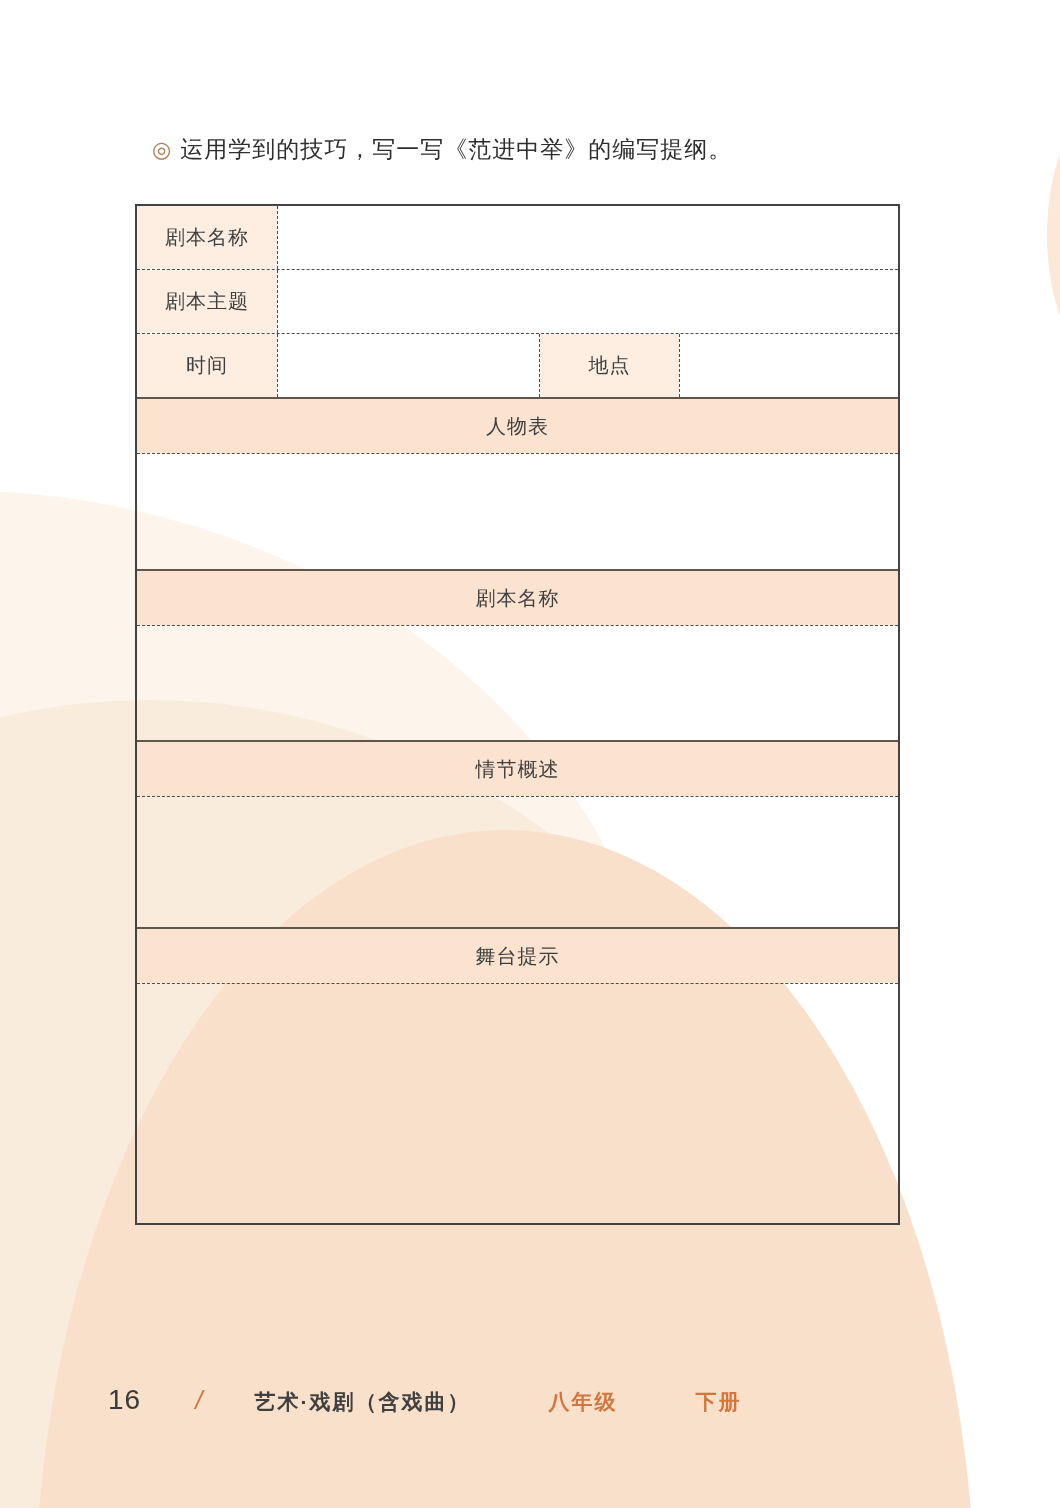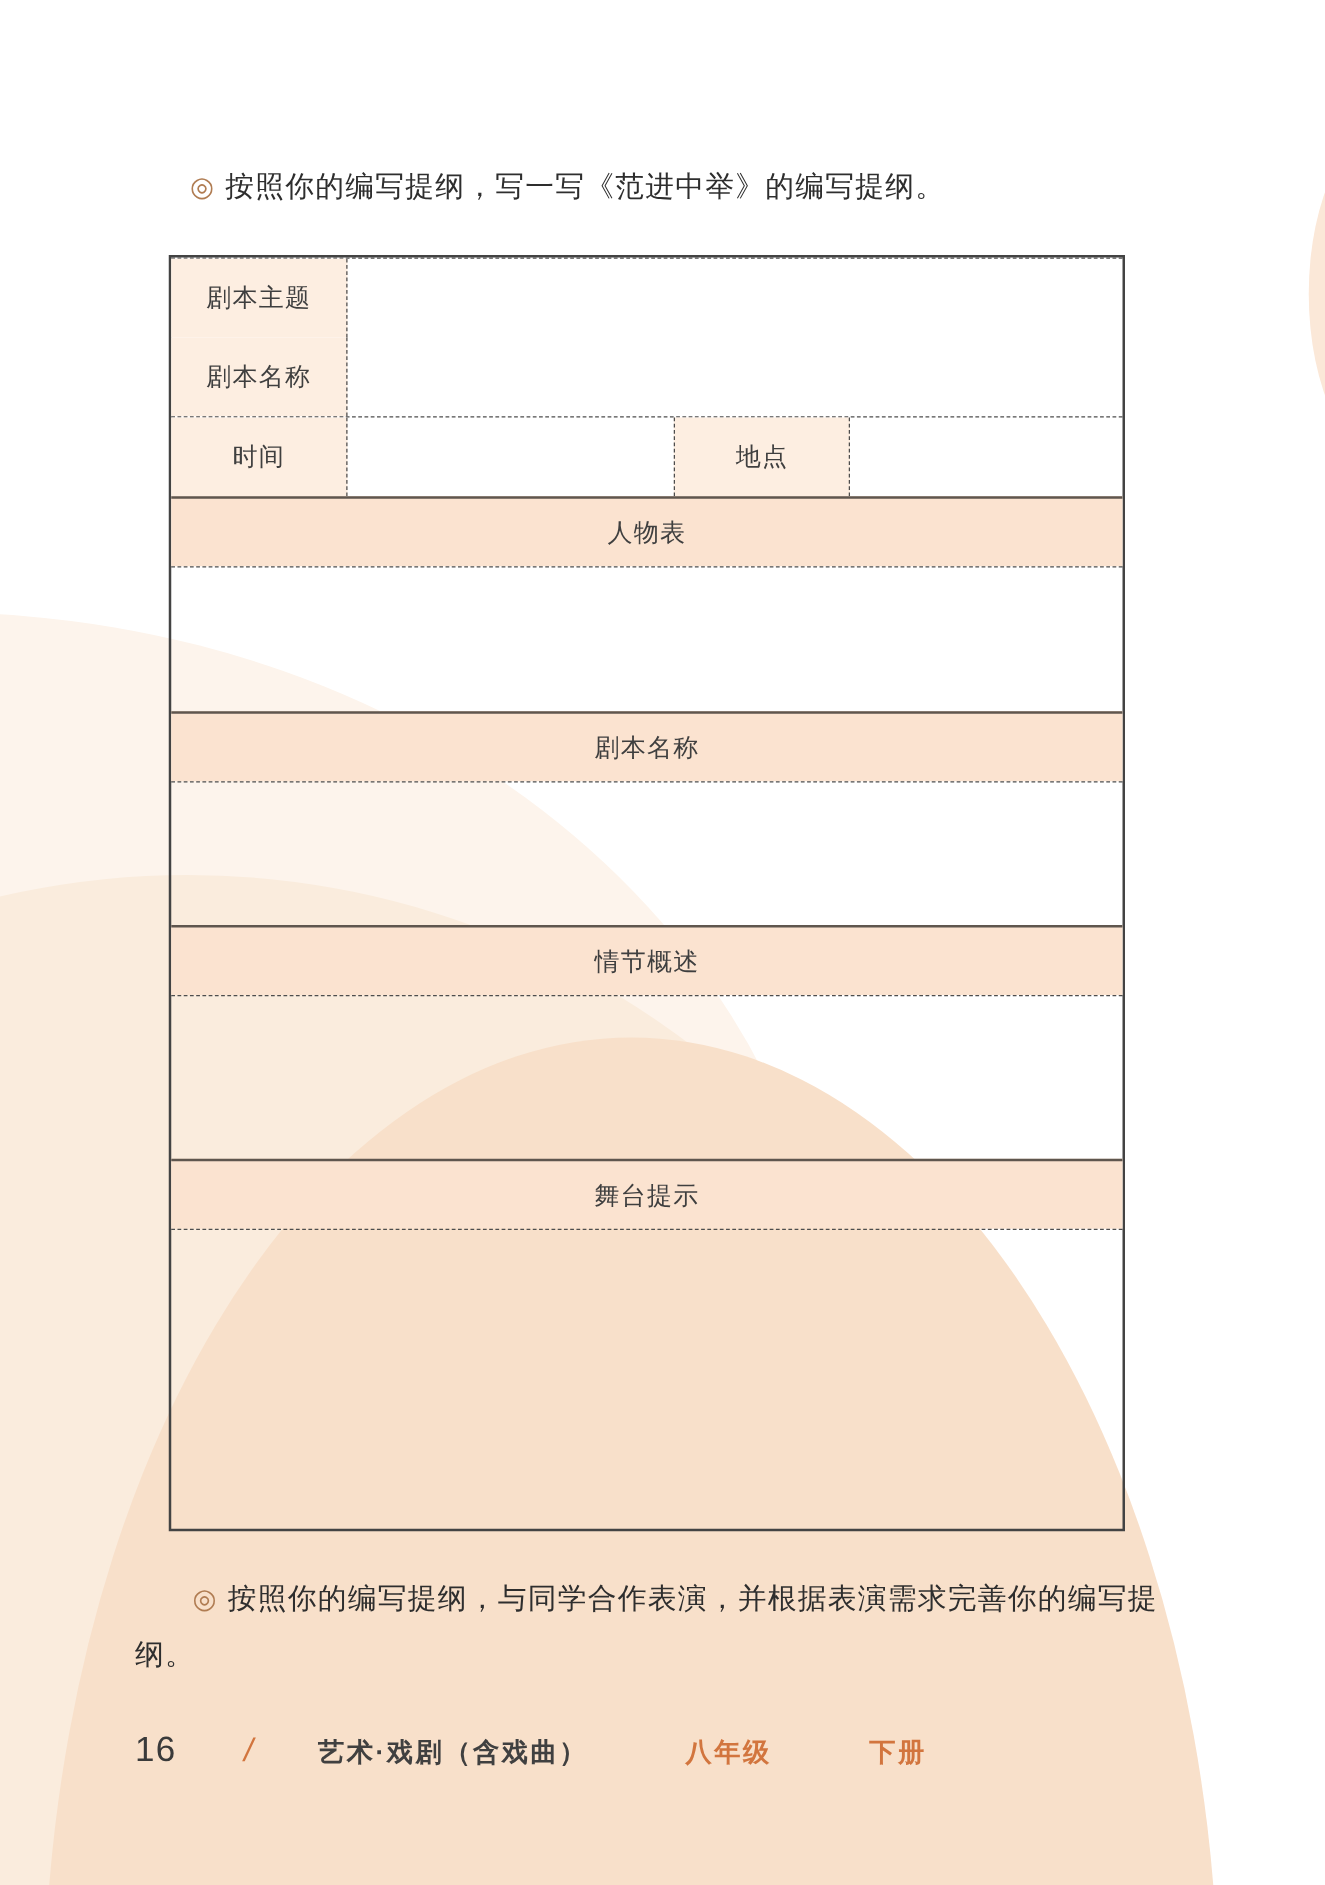--- a/index.html
+++ b/index.html
@@ -107,32 +107,32 @@
 <body>
 
 <div class="page">
 
   <div class="bg-shape shape-cream-left"></div>
   <div class="bg-shape shape-light-bottom"></div>
   <div class="bg-shape shape-peach-bottom-right"></div>
   <div class="bg-shape shape-right-strip"></div>
 
   <div class="intro-line">
-    <span class="bullet">◎</span><span>按照你的编写提纲，写一写《范进中举》的编写提纲。</span>
+    <span class="bullet">◎</span><span>运用学到的技巧，写一写《范进中举》的编写提纲。</span>
   </div>
 
   <div class="outline-table">
 
-    <div class="t-row row-theme dash-top">
-      <div class="label-cell">剧本主题</div>
+    <div class="t-row row-name">
+      <div class="label-cell">剧本名称</div>
       <div class="value-cell"></div>
     </div>
 
-    <div class="t-row row-name">
-      <div class="label-cell">剧本名称</div>
+    <div class="t-row row-theme dash-top">
+      <div class="label-cell">剧本主题</div>
       <div class="value-cell"></div>
     </div>
 
     <div class="t-row row-time-place dash-top">
       <div class="label-cell">时间</div>
       <div class="value-cell fixed"></div>
       <div class="label-cell mid">地点</div>
       <div class="value-cell"></div>
     </div>
 
@@ -143,23 +143,20 @@
     <div class="section-content sc-2 dash-top"></div>
 
     <div class="section-header solid-top">情节概述</div>
     <div class="section-content sc-3 dash-top"></div>
 
     <div class="section-header solid-top">舞台提示</div>
     <div class="section-content sc-4 dash-top"></div>
 
   </div>
 
-  <p class="outro-para">
-    <span class="bullet">◎</span><span>按照你的编写提纲，与同学合作表演，并根据表演需求完善你的编写提纲。</span>
-  </p>
 
   <div class="footer">
     <span class="page-number">16</span>
     <span class="footer-sep">/</span>
     <span class="footer-course">艺术·戏剧（含戏曲）</span>
     <span class="footer-grade">八年级</span>
     <span class="footer-volume">下册</span>
   </div>
 
 </div>

